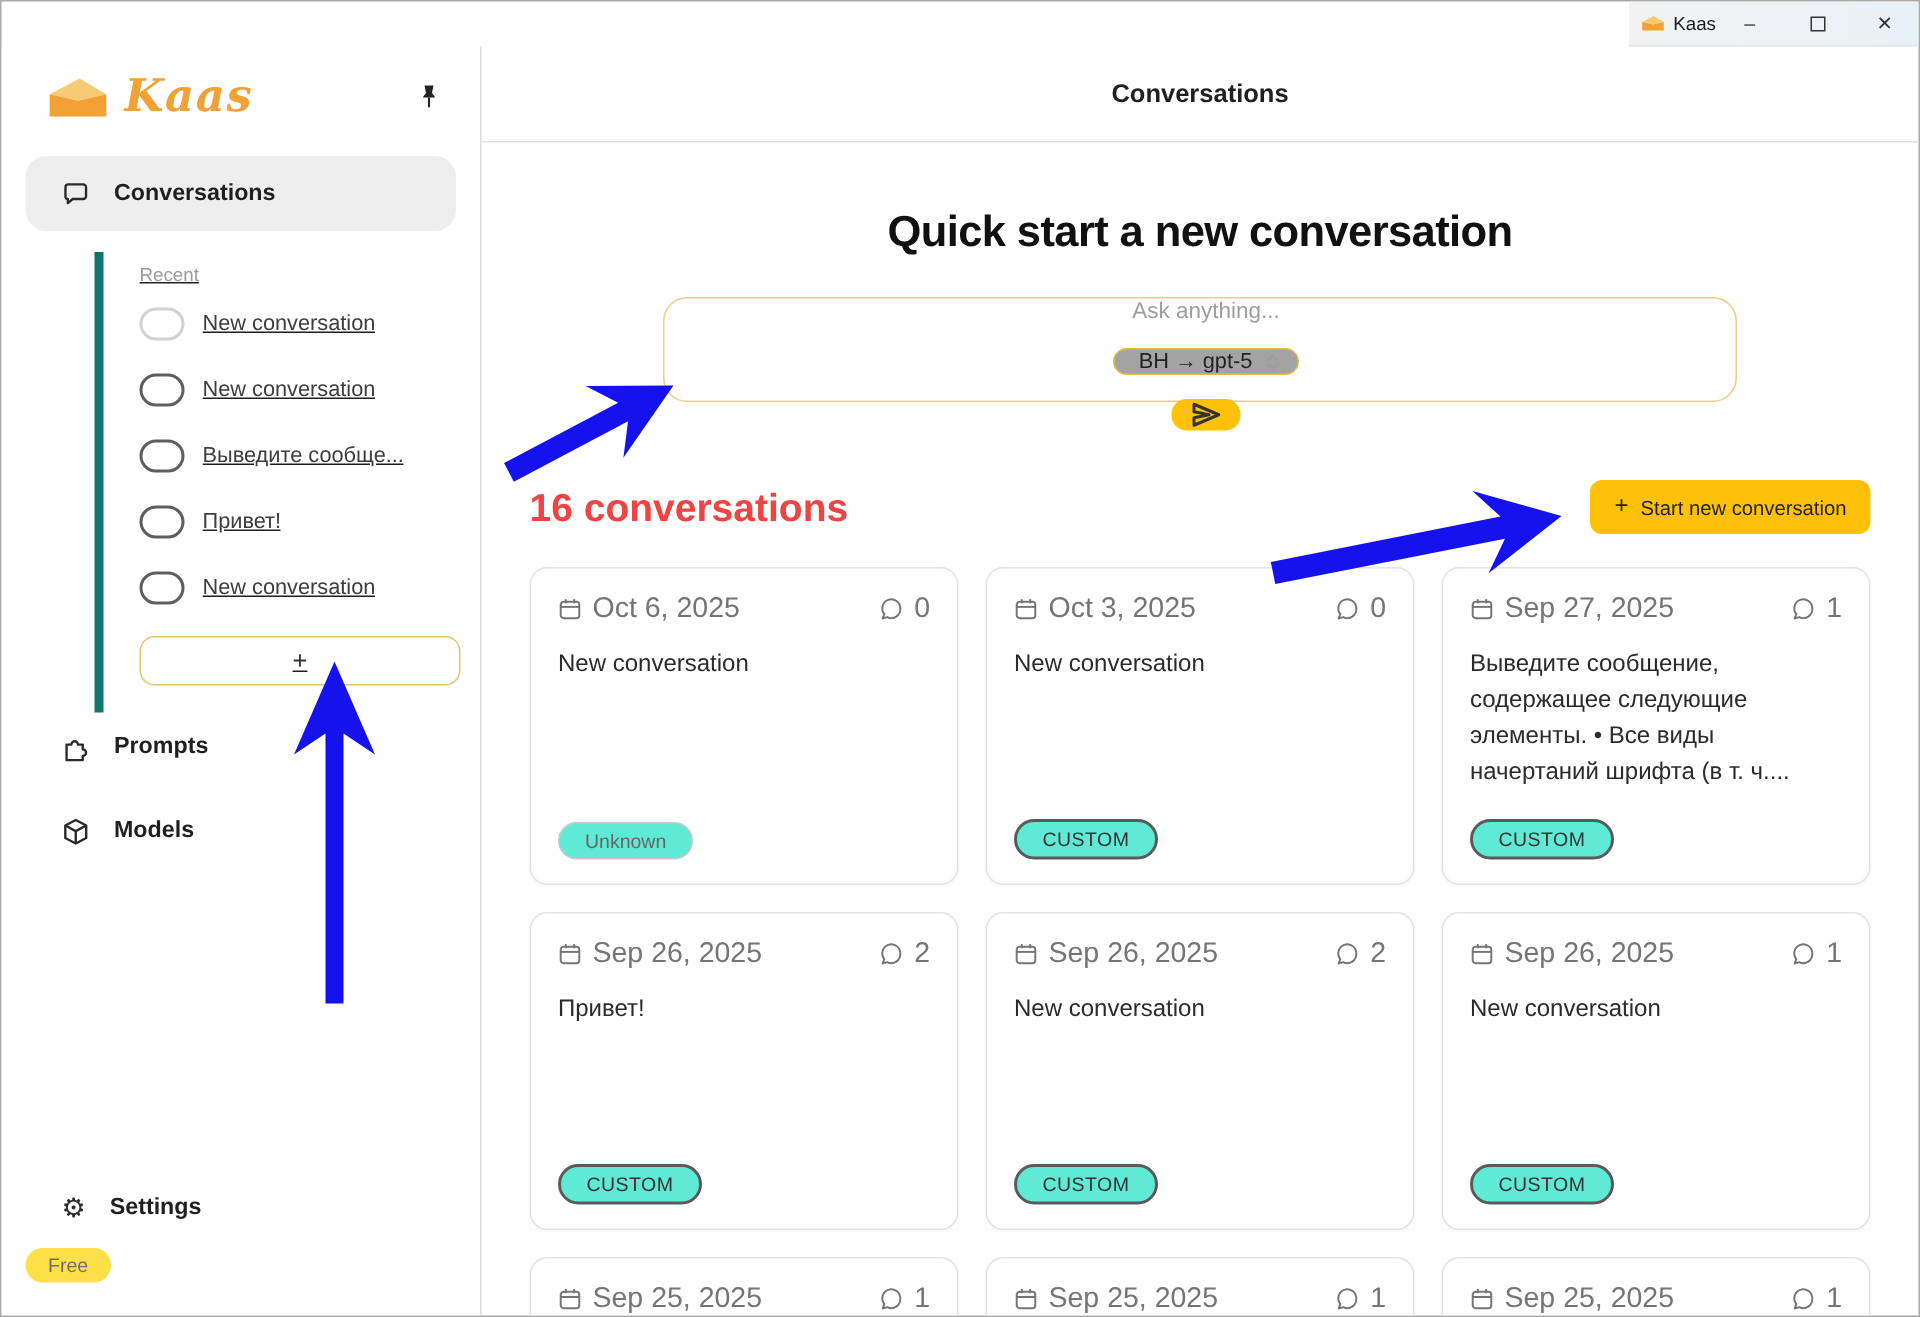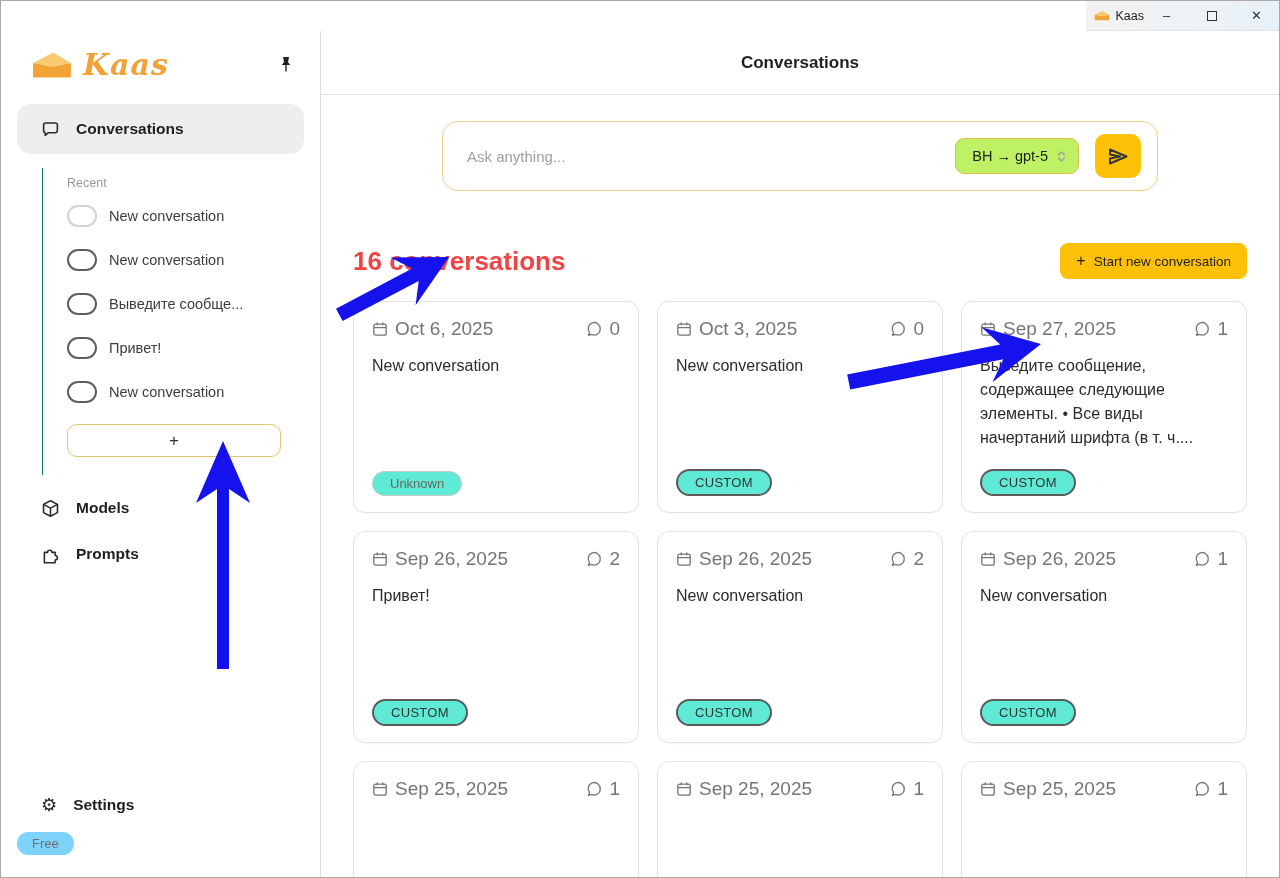--- a/index.html
+++ b/index.html
@@ -19,46 +19,46 @@
 
   .app-body { flex:1; display:flex; min-height:0; }
 
   
   .sidebar { width:320px; flex:0 0 320px; border-right:1px solid #dcdcdc; display:flex; flex-direction:column; background:#fff; }
   .logo-row { display:flex; align-items:center; padding:16px 26px 14px 30px; }
   .logo-text { font-family:"DejaVu Serif", serif; font-style:italic; font-weight:bold;
     font-size:30px; color:#f2a135; margin-left:10px; flex:1; letter-spacing:1px; }
   .nav-active { margin:8px 16px 0; background:#eeeeee; border-radius:14px; height:50px;
     display:flex; align-items:center; padding-left:24px; gap:16px; font-weight:bold; font-size:15.5px; cursor:pointer; }
-  .recent-block { margin:14px 0 0 41px; border-left:1px solid #0f766e; padding:8px 16px 18px 24px; }
+  .recent-block { margin:14px 0 0 62px; border-left:6px solid #0f766e; padding:8px 16px 18px 24px;text-decoration:underline; }
   .recent-label { color:#9a9a9a; font-size:12.5px; margin-bottom:4px; }
   .recent-item { display:flex; align-items:center; gap:12px; height:44px; cursor:pointer; }
   .pill { width:30px; height:22px; border:2px solid #5e5e5e; border-radius:11px; flex:0 0 30px; }
   .pill.light { border-color:#d2d2d2; }
   .recent-item span.lbl { font-size:14.5px; color:#3d3d3d; white-space:nowrap; overflow:hidden; }
   .add-btn { margin-top:10px; width:214px; height:33px; border:1px solid #e4c46c; border-radius:10px;
     display:flex; align-items:center; justify-content:center; font-size:17px; color:#333; background:#fff; cursor:pointer; }
   .nav-item { display:flex; align-items:center; gap:16px; padding-left:40px; height:46px;
     font-weight:bold; font-size:15.5px; cursor:pointer; }
   .nav-item .gear-glyph { font-size:18px; font-weight:normal; color:#2a2a2a; line-height:1; }
   .side-spacer { flex:1; }
-  .free-badge { margin:4px 16px 22px; align-self:flex-start; background:#7dd3fc; color:#6f6f6f;
+  .free-badge { margin:4px 16px 22px; align-self:flex-start; background:#fde047; color:#6f6f6f;
     border-radius:999px; padding:4px 15px; font-size:13px; }
 
   
   .main { flex:1; display:flex; flex-direction:column; min-width:0; }
   .main-header { height:64px; flex:0 0 64px; border-bottom:1px solid #e2e2e2;
     display:flex; align-items:center; justify-content:center; font-weight:bold; font-size:17px; }
   .content { flex:1; padding:0 32px; overflow:hidden; }
   .quick-title { margin-top:44px; text-align:center; font-size:29px; font-weight:bold; letter-spacing:-0.4px; color:#111; }
   .ask-box { width:716px; height:70px; margin:26px auto 0; border:1.5px solid #edce85; border-radius:16px;
-    display:flex; align-items:center; padding:0 16px 0 24px; gap:16px; background:#fff; }
+    display:flex; align-items:center; padding:0 16px 0 24px; gap:16px; background:#fff;flex-direction:column; }
   .ask-placeholder { flex:1; color:#9e9e9e; font-size:15px; }
   .model-select { height:36px; border:1.5px solid #e6bc4e; border-radius:9px; padding:0 10px 0 16px;
-    font-size:14.5px; color:#222; display:flex; align-items:center; gap:7px; background:#bef264; cursor:pointer; }
+    font-size:14.5px; color:#222; display:flex; align-items:center; gap:7px; background:#a3a3a3; cursor:pointer; }
   .send-btn { width:46px; height:44px; background:#ffc107; border:none; border-radius:10px;
     display:flex; align-items:center; justify-content:center; cursor:pointer; }
   .list-row { margin-top:52px; display:flex; justify-content:space-between; align-items:center; }
   .count-heading { font-size:26px; font-weight:bold; color:#ef4444; }
   .start-btn { background:#ffc107; border:none; border-radius:8px; padding:9px 16px;
     font-size:13.5px; color:#222; display:flex; align-items:center; gap:8px; cursor:pointer; font-weight:500; }
   .start-btn .plus { font-size:16px; font-weight:normal; }
   .grid { margin-top:22px; display:grid; grid-template-columns:repeat(3,1fr); gap:18px; }
   .card { height:212px; border:1px solid #e3e3e3; border-radius:12px; padding:16px 18px;
     display:flex; flex-direction:column; background:#fff; box-shadow:0 1px 2px rgba(0,0,0,.03); cursor:pointer; }
@@ -142,51 +142,52 @@
             <div class="recent-item">
               <span class="pill"></span>
               <span class="lbl">New conversation</span>
             </div>
           </div>
         <div class="add-btn">
           <span>+</span>
         </div>
       </div>
 
+      <div class="nav-item">
+        <svg class="icon" width="19" height="19" viewBox="0 0 18 18">
+          <path d="M3.2 7 h3 a2.1 2.1 0 1 1 4.2 0 h3 v3 a2.1 2.1 0 1 1 0 4.2 v2.6 h-10.2 z" fill="none" stroke="#2a2a2a" stroke-width="1.5" stroke-linejoin="round"></path>
+        </svg>
+        <span>Prompts</span>
+      </div>
+
       <div class="nav-item" style="margin-top:10px">
         <svg class="icon" width="19" height="19" viewBox="0 0 18 18">
           <path d="M9 1.6 L15.6 5.1 v7.8 L9 16.4 L2.4 12.9 V5.1 Z" fill="none" stroke="#2a2a2a" stroke-width="1.5" stroke-linejoin="round"></path>
           <path d="M2.4 5.1 L9 8.6 L15.6 5.1 M9 8.6 V16.4" fill="none" stroke="#2a2a2a" stroke-width="1.5" stroke-linejoin="round"></path>
         </svg>
         <span>Models</span>
       </div>
 
-      <div class="nav-item">
-        <svg class="icon" width="19" height="19" viewBox="0 0 18 18">
-          <path d="M3.2 7 h3 a2.1 2.1 0 1 1 4.2 0 h3 v3 a2.1 2.1 0 1 1 0 4.2 v2.6 h-10.2 z" fill="none" stroke="#2a2a2a" stroke-width="1.5" stroke-linejoin="round"></path>
-        </svg>
-        <span>Prompts</span>
-      </div>
-
       <div class="side-spacer"></div>
 
       <div class="nav-item">
         <span class="gear-glyph">⚙</span>
         <span>Settings</span>
       </div>
 
       <div class="free-badge">Free</div>
     </div>
 
     <div class="main">
       <div class="main-header">
         <span>Conversations</span>
       </div>
 
       <div class="content">
+        <div class="quick-title">Quick start a new conversation</div>
 
         <div class="ask-box">
           <span class="ask-placeholder">Ask anything...</span>
           <div class="model-select">
             <span>BH → gpt-5</span>
             <svg class="icon" width="13" height="15" viewBox="0 0 13 15">
               <path d="M3.5 6 L6.5 3 L9.5 6" fill="none" stroke="#9e9e9e" stroke-width="1.4" stroke-linecap="round" stroke-linejoin="round"></path>
               <path d="M3.5 9 L6.5 12 L9.5 9" fill="none" stroke="#9e9e9e" stroke-width="1.4" stroke-linecap="round" stroke-linejoin="round"></path>
             </svg>
           </div>

